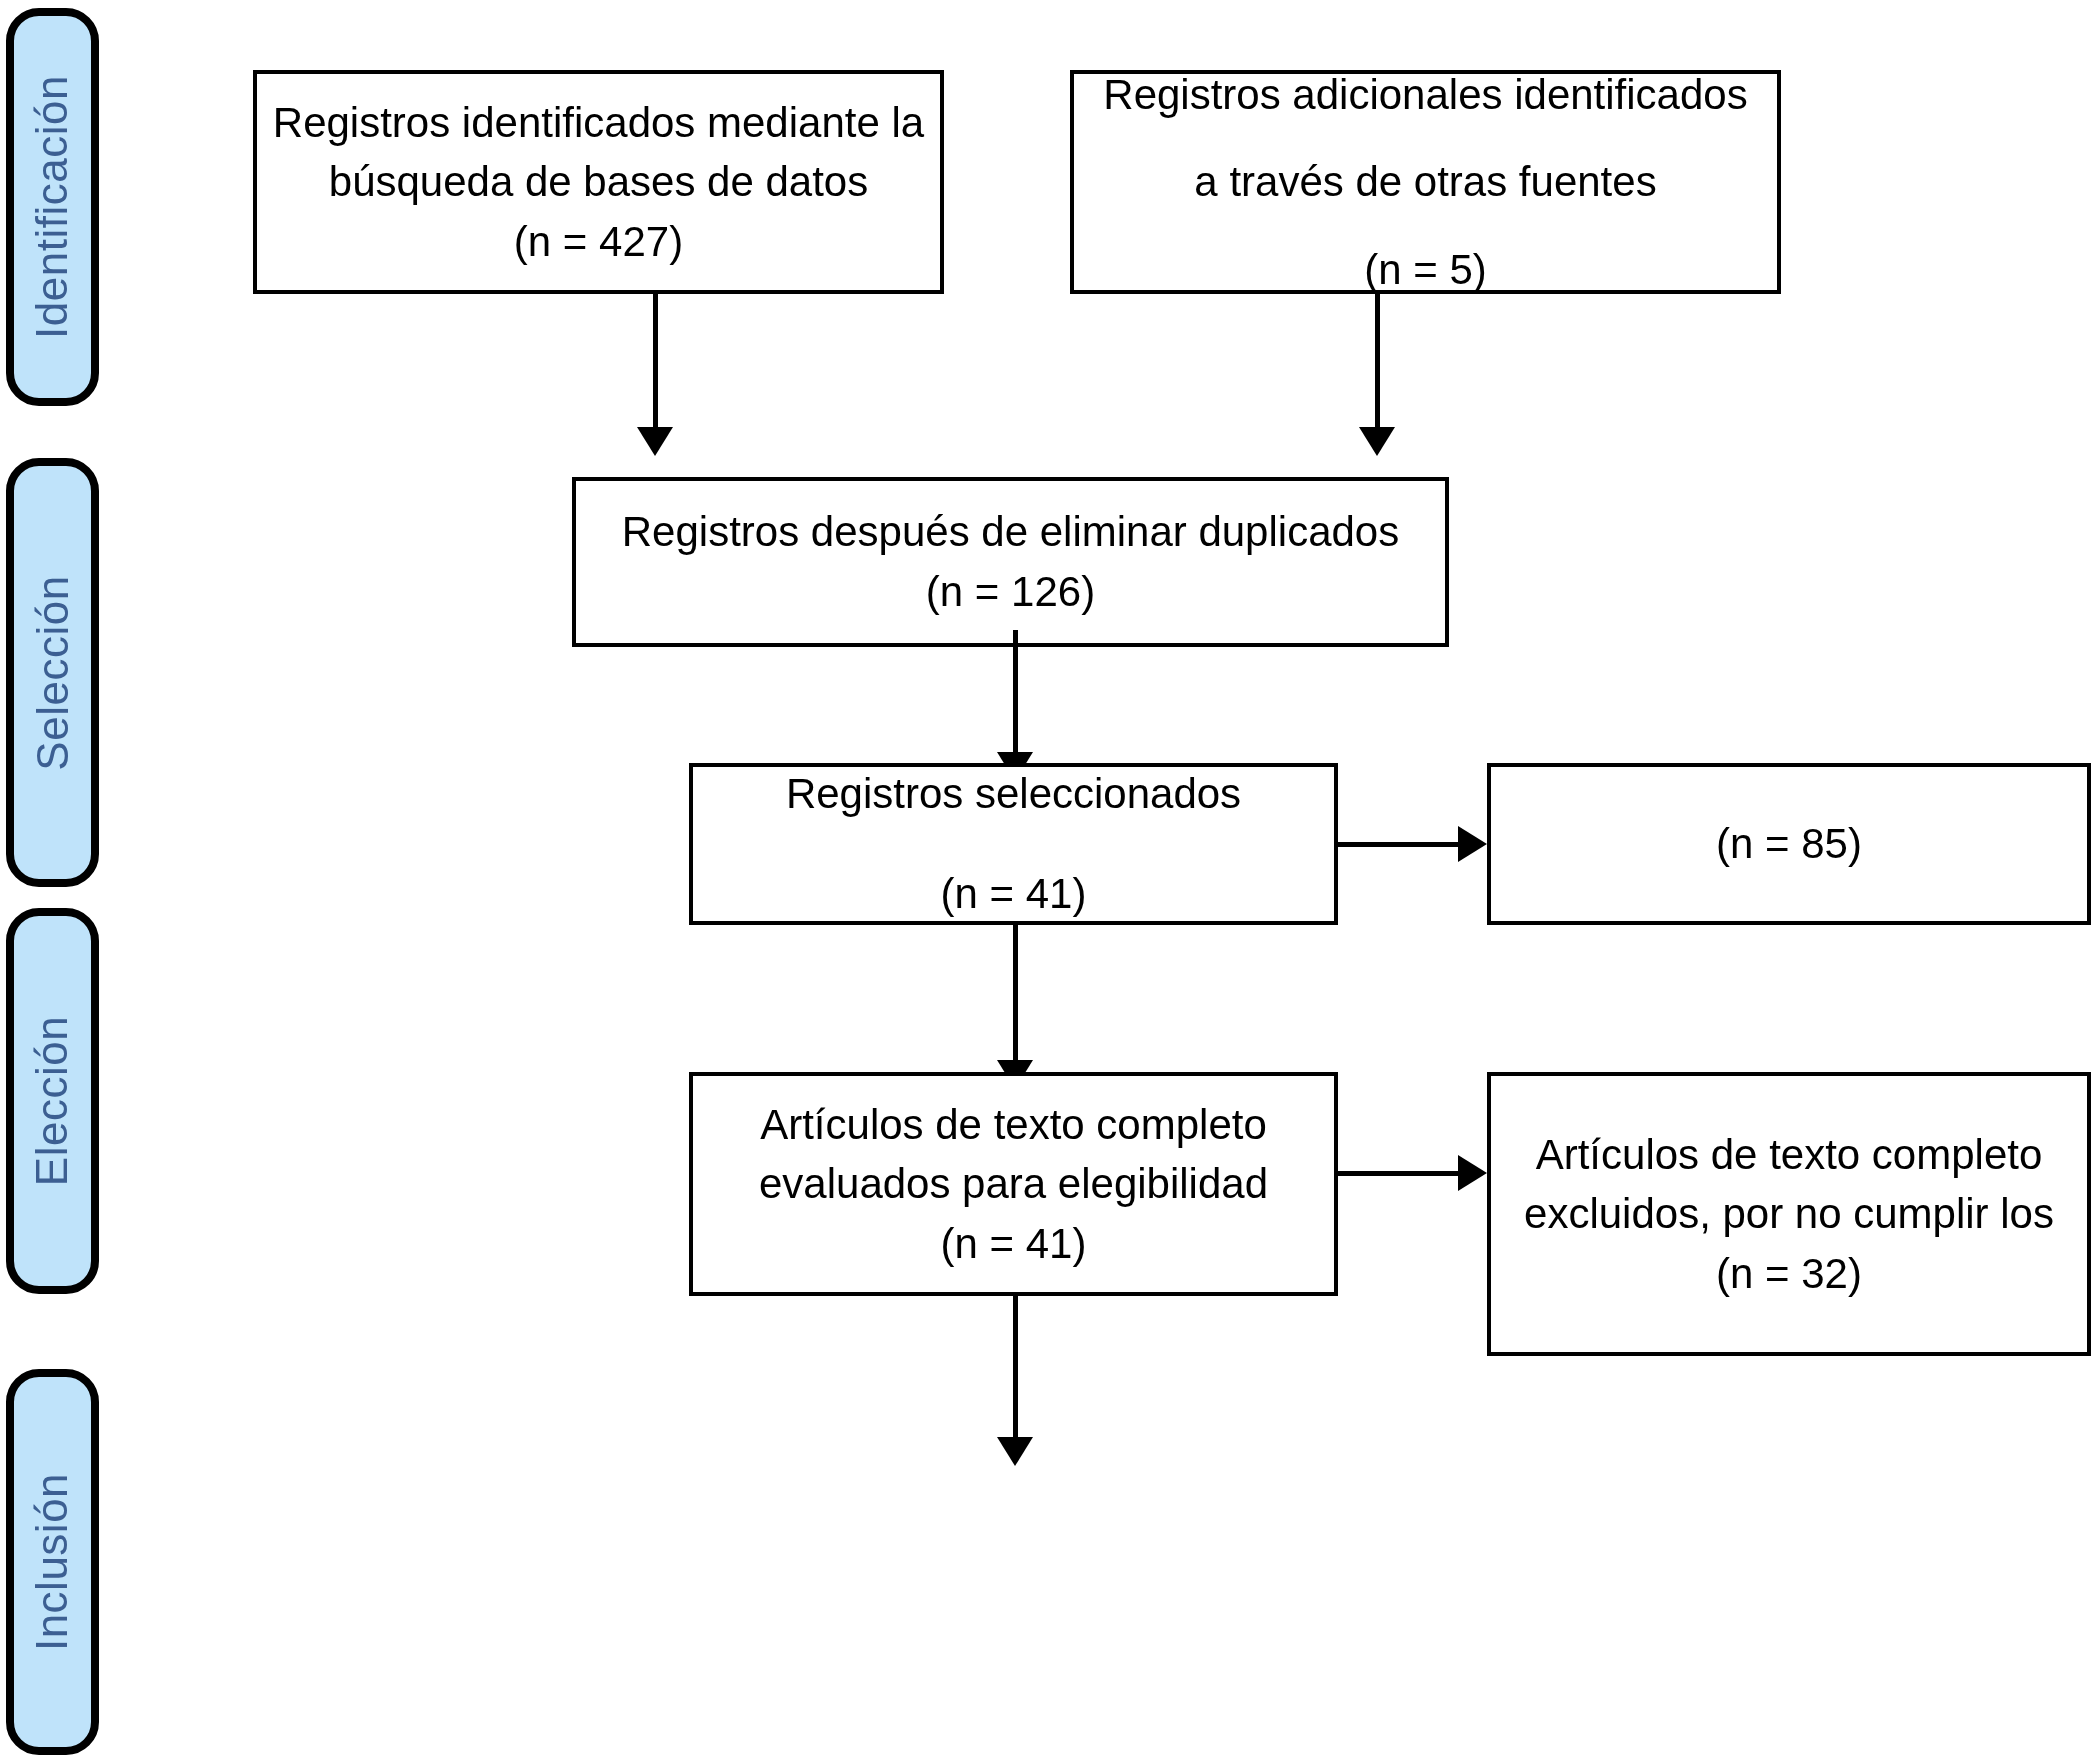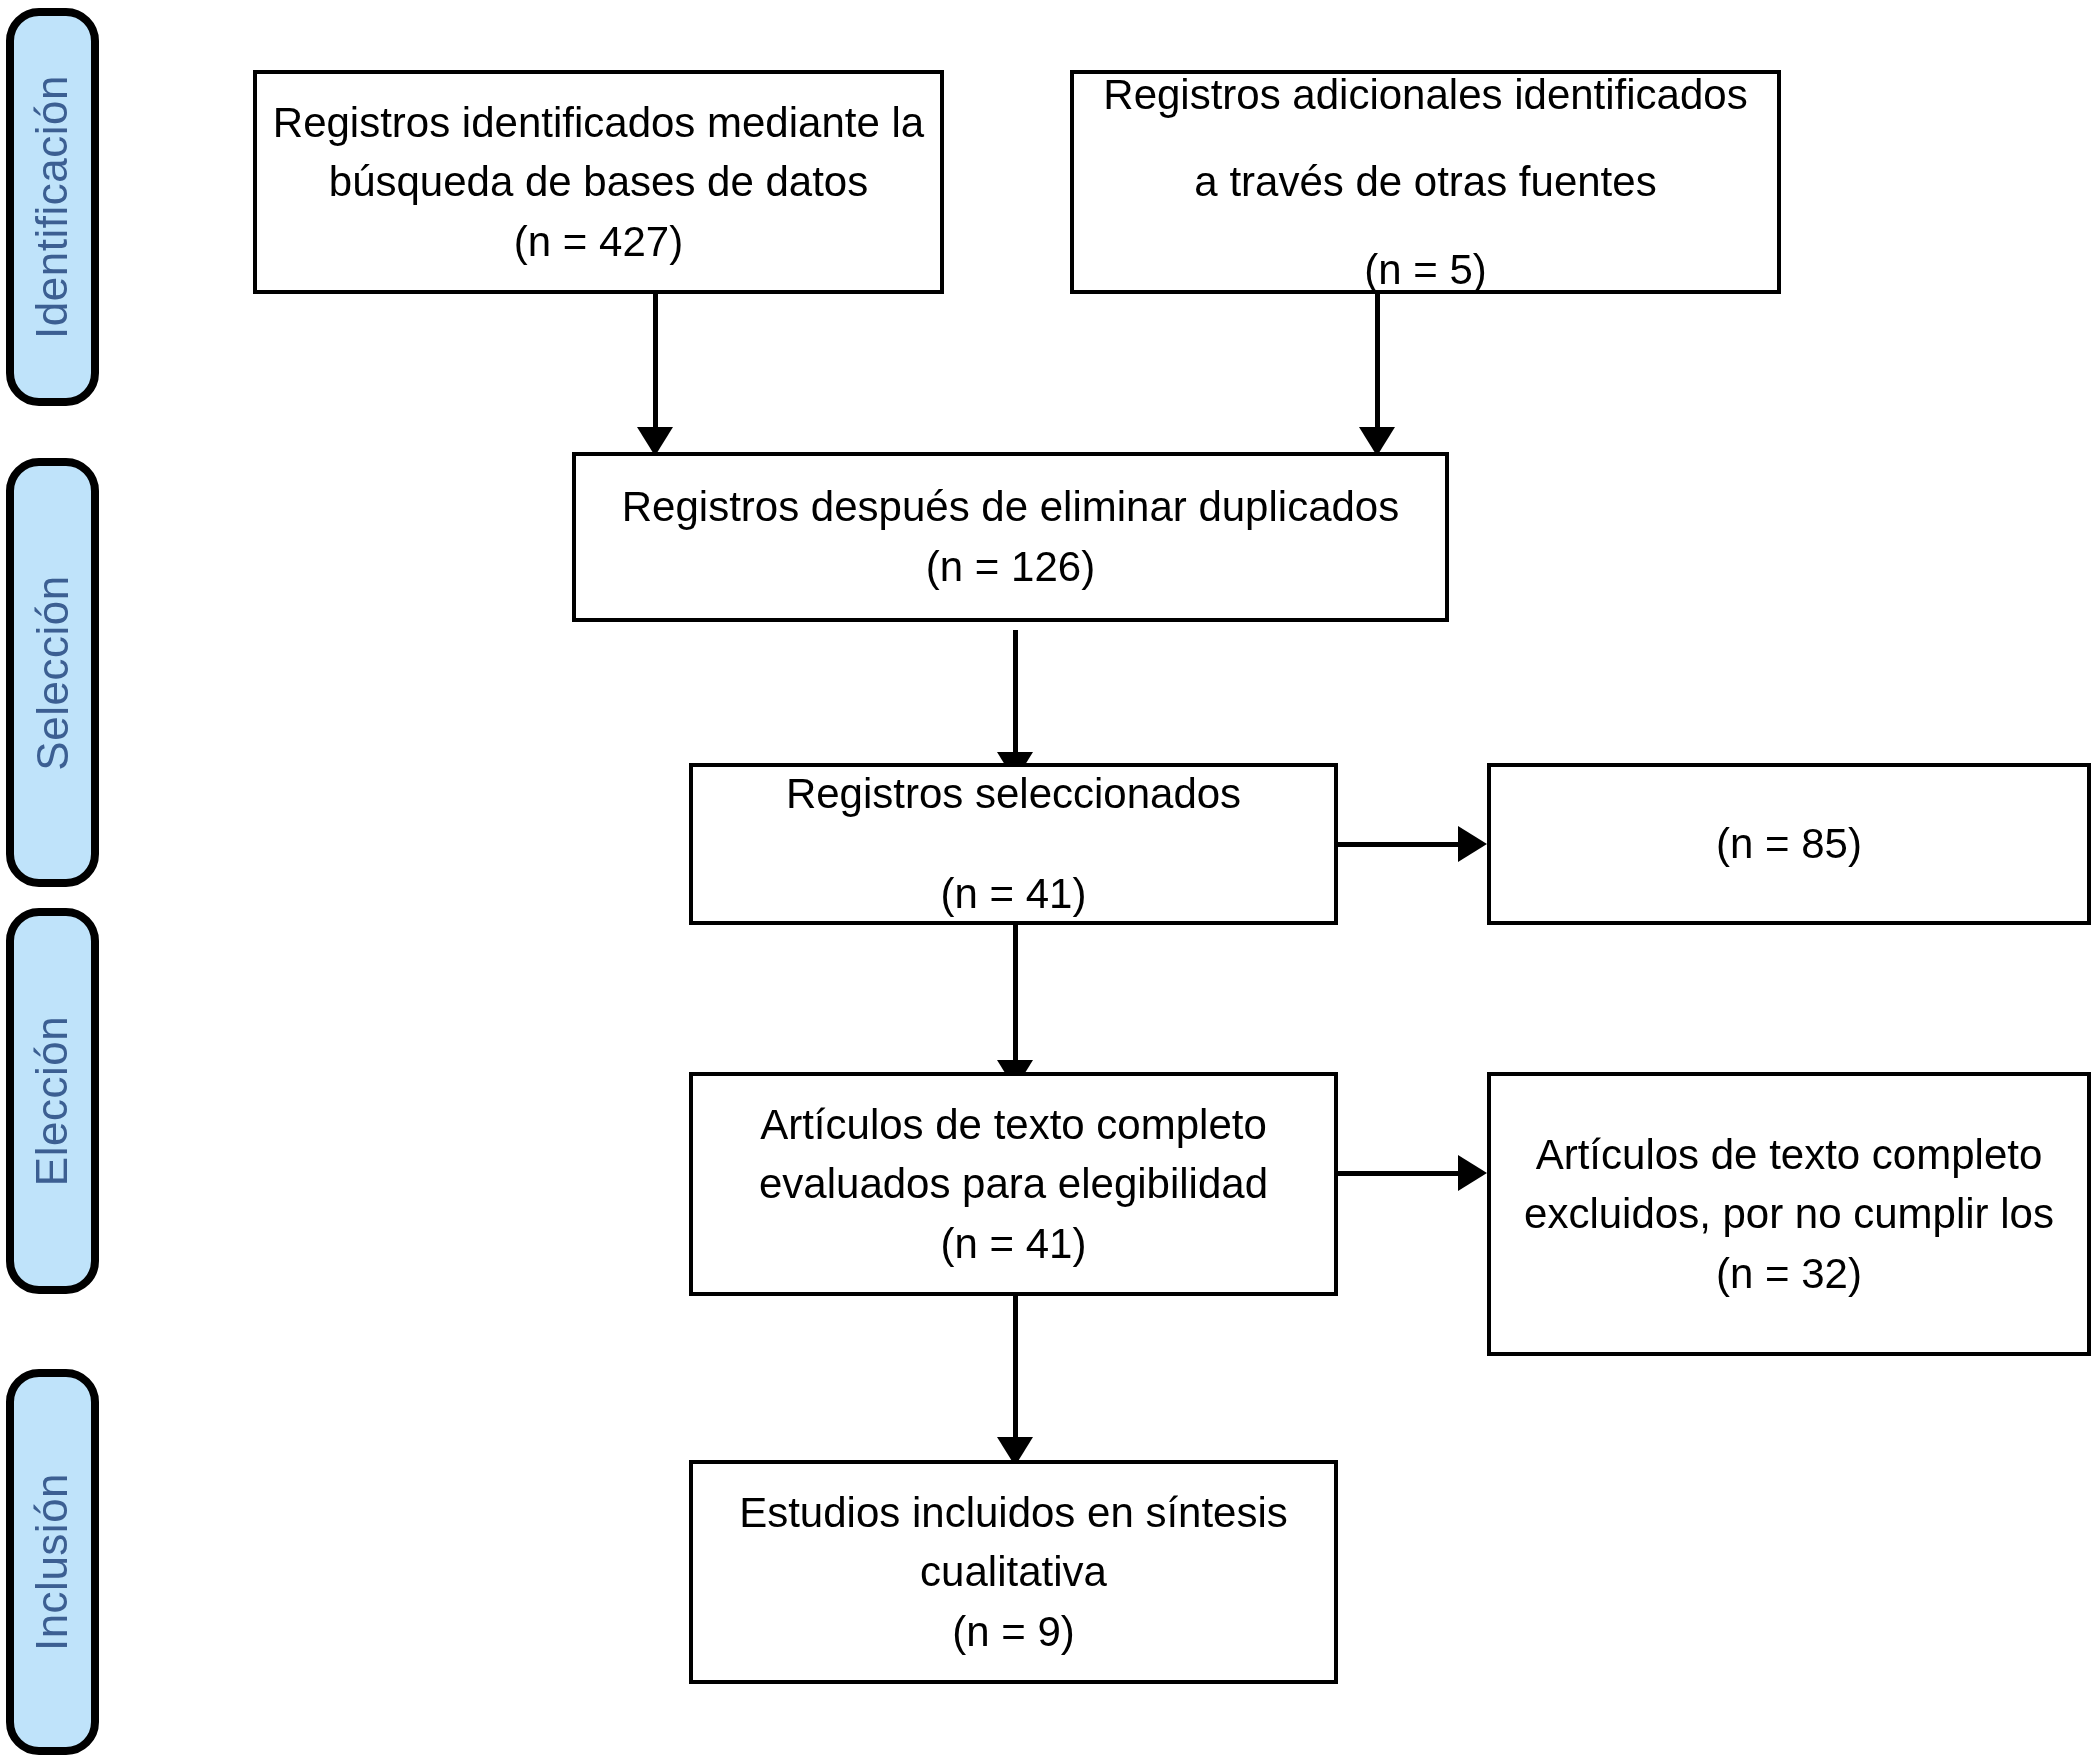--- a/index.html
+++ b/index.html
@@ -114,21 +114,21 @@
     <span class="line">a través de otras fuentes</span>
     <span class="line">(n = 5)</span>
   </div>
 
   <div class="vline" style="left:653px; top:294px; height:135px;"></div>
   <div class="arrow-down" style="left:637px; top:427px;"></div>
 
   <div class="vline" style="left:1375px; top:294px; height:135px;"></div>
   <div class="arrow-down" style="left:1359px; top:427px;"></div>
 
-  <div class="flowbox" style="left:572px; top:452px; width:877px; height:170px;">
+  <div class="flowbox" style="left:572px; top:477px; width:877px; height:170px;">
     <span class="line">Registros después de eliminar duplicados</span>
     <span class="line">(n = 126)</span>
   </div>
 
   <div class="vline" style="left:1013px; top:630px; height:124px;"></div>
   <div class="arrow-down" style="left:997px; top:752px;"></div>
 
   <div class="flowbox" style="left:689px; top:763px; width:649px; height:162px;gap:40px;">
     <span class="line">Registros seleccionados</span>
     <span class="line">(n = 41)</span>
@@ -155,20 +155,15 @@
     <span class="line">excluidos, por no cumplir los</span>
     <span class="line">(n = 32)</span>
   </div>
 
   <div class="hline" style="left:1338px; top:1171px; width:122px;"></div>
   <div class="arrow-right" style="left:1458px; top:1155px;"></div>
 
   <div class="vline" style="left:1013px; top:1296px; height:143px;"></div>
   <div class="arrow-down" style="left:997px; top:1437px;"></div>
 
-  <div class="flowbox" style="left:689px; top:1460px; width:649px; height:224px;">
-    <span class="line">Estudios incluidos en síntesis</span>
-    <span class="line">cualitativa</span>
-    <span class="line">(n = 9)</span>
-  </div>
 
 </div>
 
 
 </body></html>

